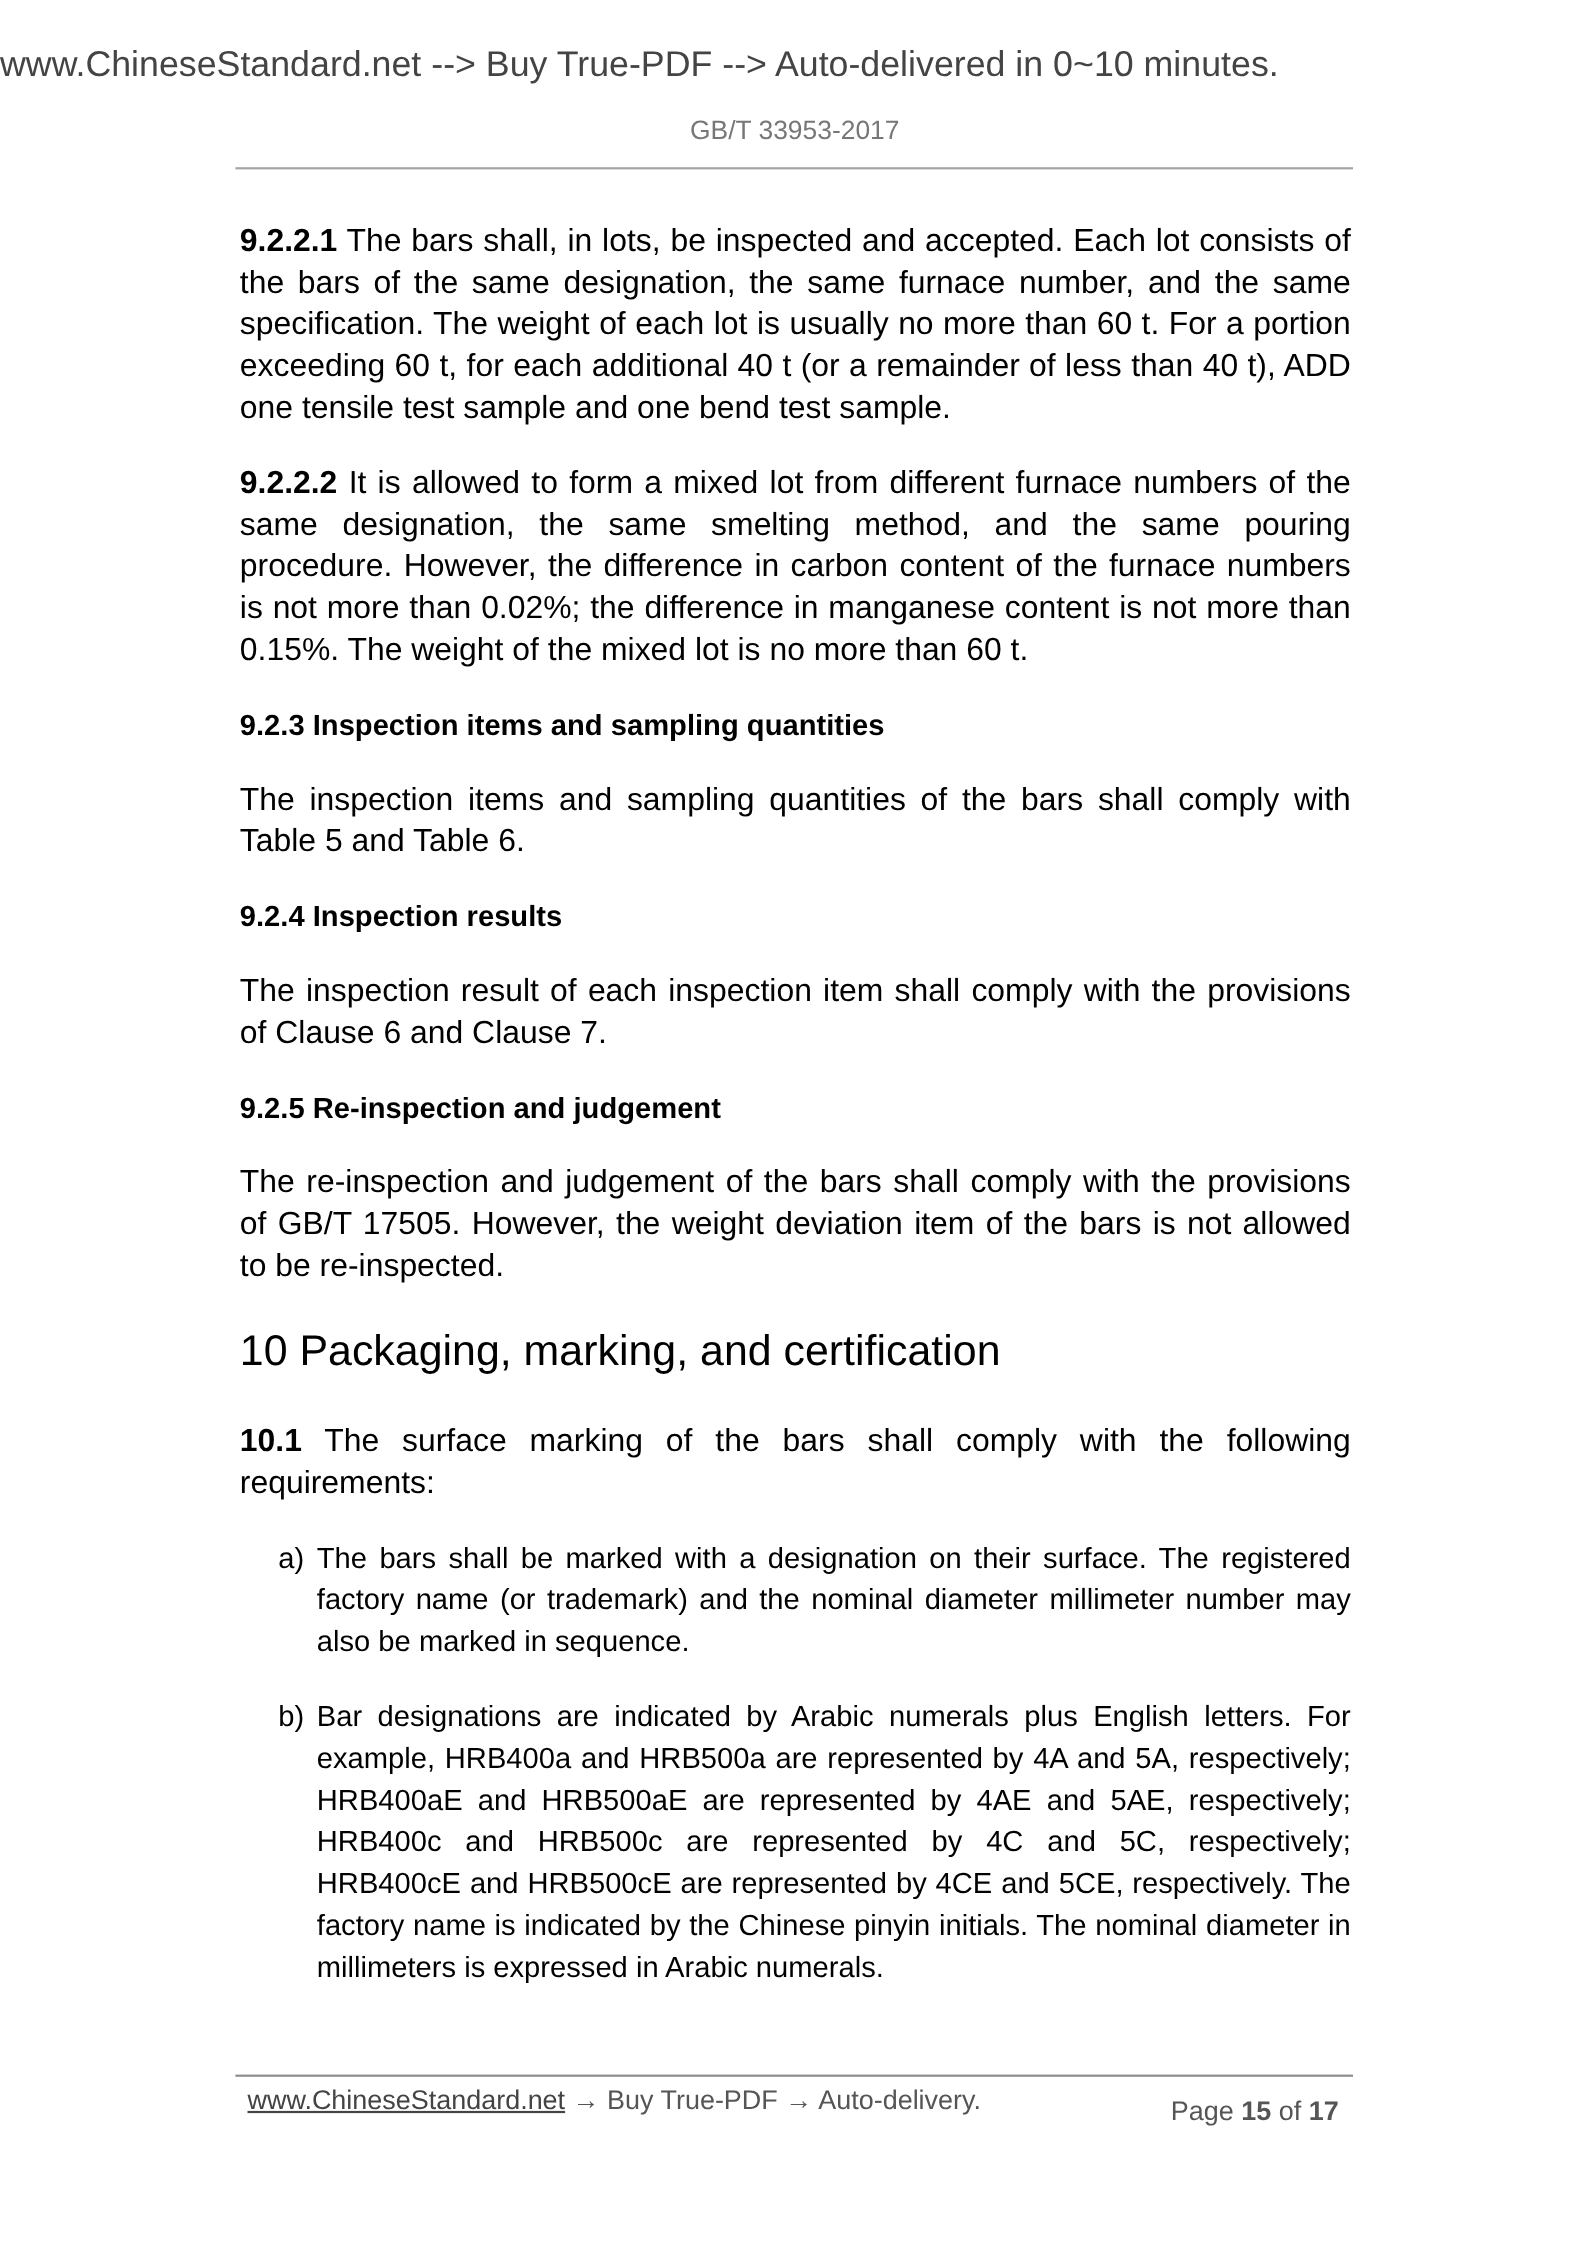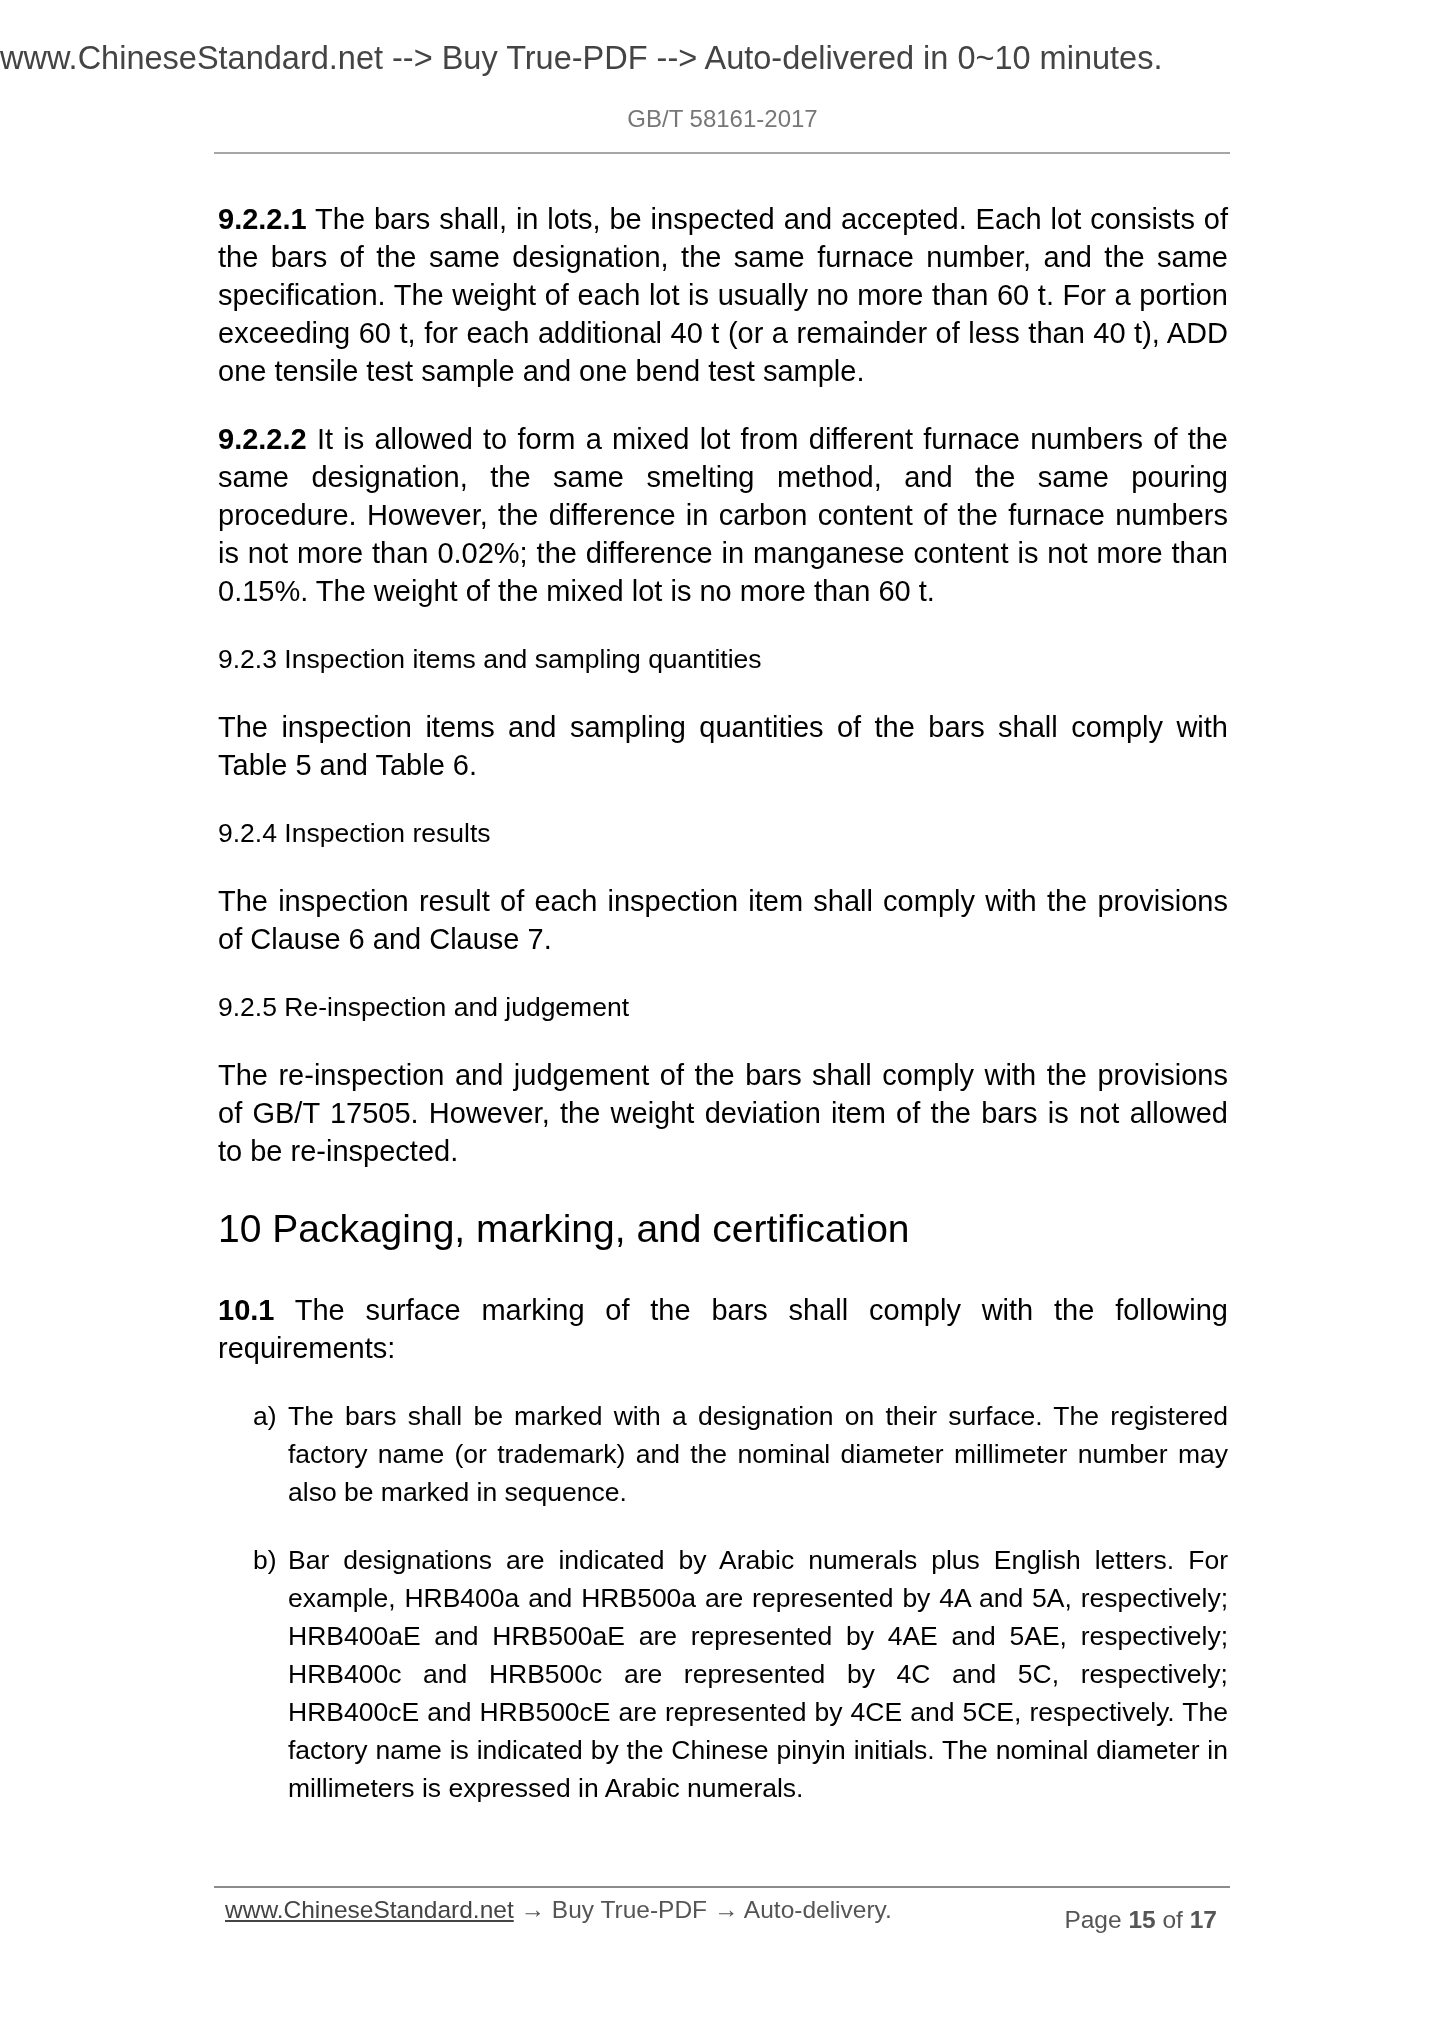--- a/index.html
+++ b/index.html
@@ -8,36 +8,36 @@
   .banner { position: absolute; left: 0; width: 1445px; top: 38px; 
             font-size: 32.5px; line-height: 40px; color: #444; white-space: nowrap; }
   .docno { position: absolute; left: 0; width: 1445px; top: 104px; text-align: center;
            font-size: 24px; line-height: 30px; color: #777; }
   .rule { position: absolute; left: 214px; width: 1016px; height: 0; border-top: 2px solid #a6a6a6; }
   .rule.top { top: 152px; }
   .rule.bottom { top: 1886px; border-top-color: #8c8c8c; }
   .blk { position: absolute; left: 218px; width: 1010px; font-size: 29px; line-height: 38px;
          text-align: justify; }
   .blk .num { font-weight: bold; }
-  .h3 { position: absolute; left: 218px; width: 1010px; font-size: 26.5px; line-height: 38px; font-weight: normal; }
+  .h3 { position: absolute; left: 218px; width: 1010px; font-size: 26.5px; line-height: 38px; font-weight: bold; }
   .h2 { position: absolute; left: 218px; width: 1010px; font-size: 39px; line-height: 48px; font-weight: normal; }
   .item { position: absolute; left: 253px; width: 975px; font-size: 26.5px; line-height: 38px; text-align: justify; }
   .item .lbl { position: absolute; left: 0; top: 0; }
   .item .txt { display: block; margin-left: 35px; }
   .footer { position: absolute; top: 1893px; left: 225px; width: 1000px; height: 34px;
             font-size: 24.5px; line-height: 34px; color: #555; white-space: nowrap; }
   .footer .site { text-decoration: underline; color: #444; }
   .footer .page { position: absolute; right: 8px; top: 0; margin-top: 10px; }
   .footer .page b { color: #555; }
 </style>
 </head>
 <body>
 
 <div class="banner">www.ChineseStandard.net --&gt; Buy True-PDF --&gt; Auto-delivered in 0~10 minutes.</div>
-<div class="docno">GB/T 58161-2017</div>
+<div class="docno">GB/T 33953-2017</div>
 <div class="rule top"></div>
 
 <div class="blk" style="top:200px;">
   <span class="num">9.2.2.1</span>
   <span>The bars shall, in lots, be inspected and accepted. Each lot consists of the bars of the same designation, the same furnace number, and the same specification. The weight of each lot is usually no more than 60 t. For a portion exceeding 60 t, for each additional 40 t (or a remainder of less than 40 t), ADD one tensile test sample and one bend test sample.</span>
 </div>
 
 <div class="blk" style="top:420px;">
   <span class="num">9.2.2.2</span>
   <span>It is allowed to form a mixed lot from different furnace numbers of the same designation, the same smelting method, and the same pouring procedure. However, the difference in carbon content of the furnace numbers is not more than 0.02%; the difference in manganese content is not more than 0.15%. The weight of the mixed lot is no more than 60 t.</span>

